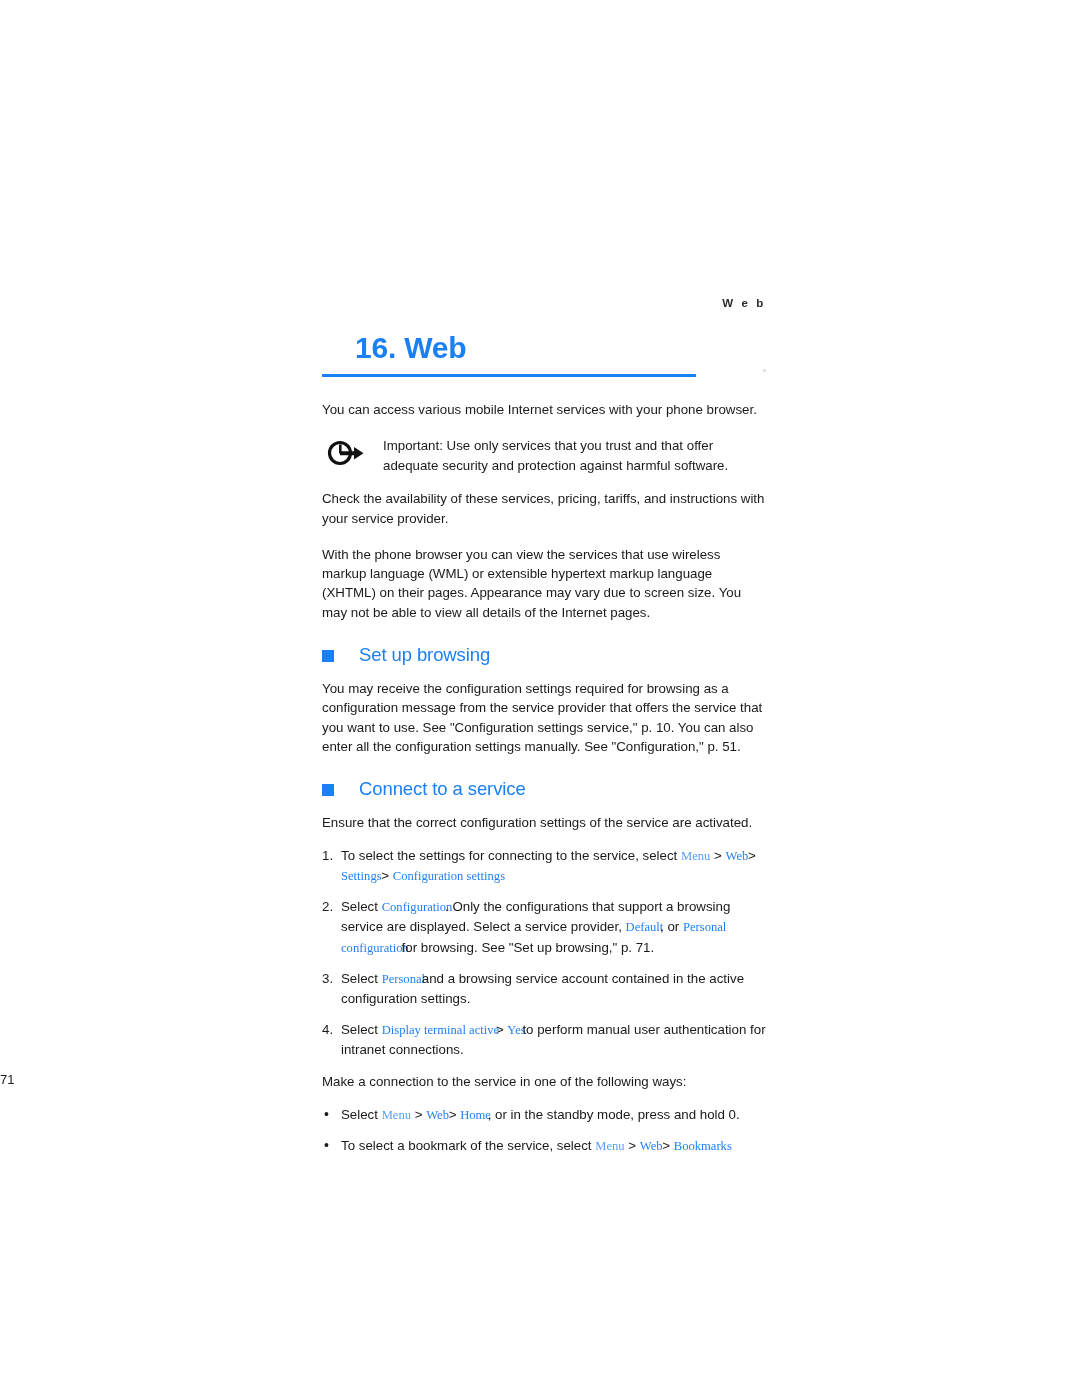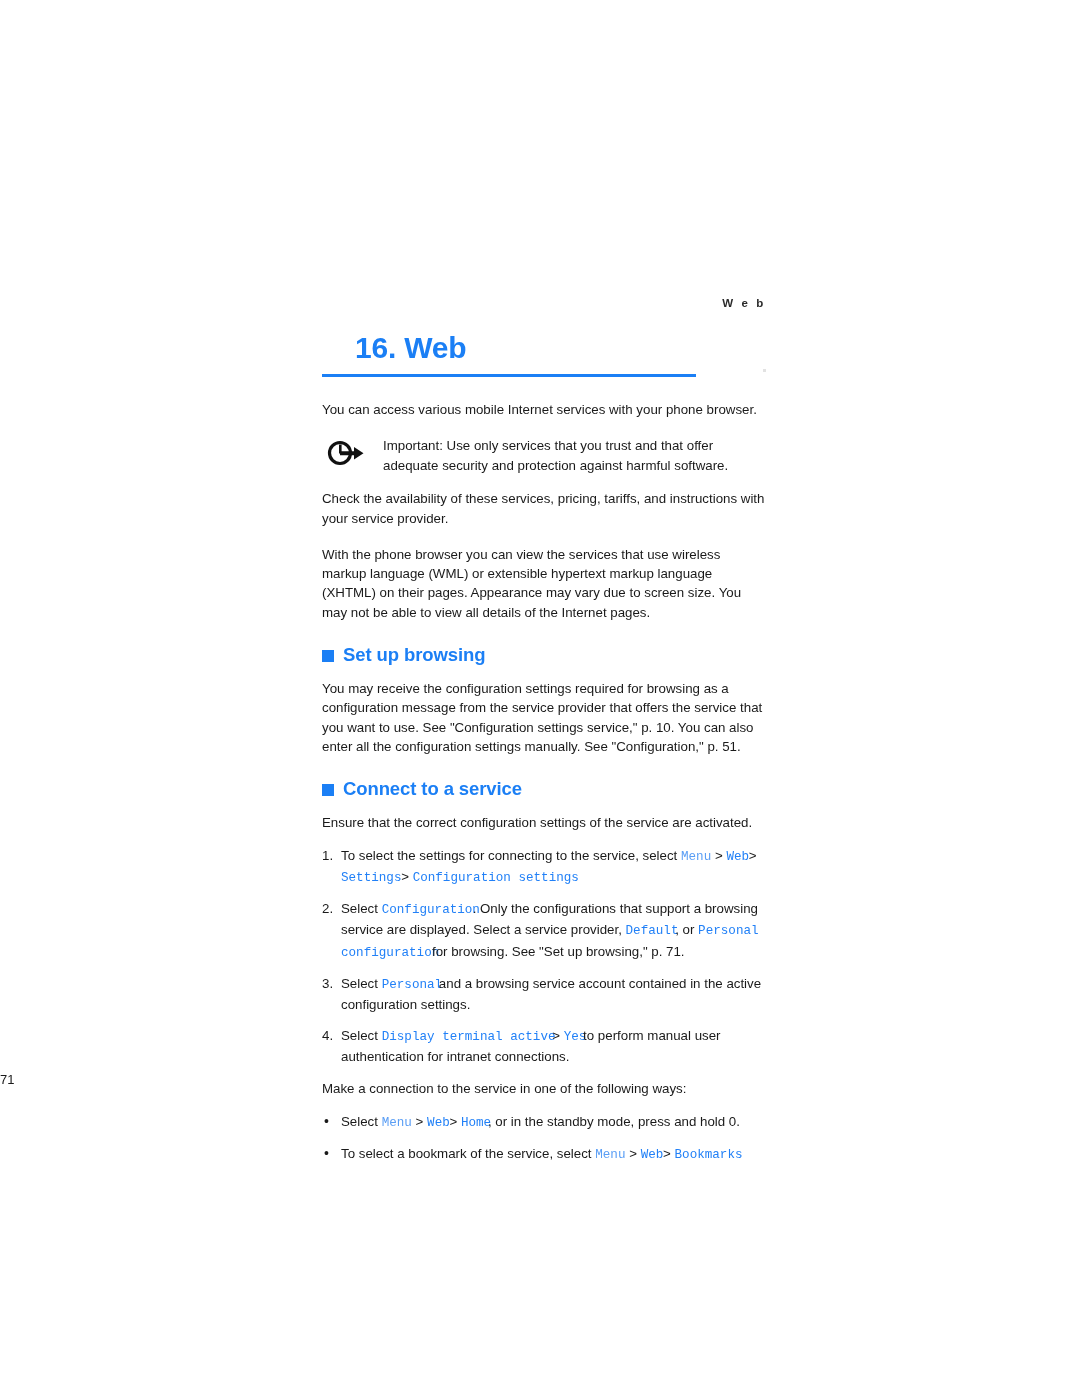--- a/index.html
+++ b/index.html
@@ -101,23 +101,23 @@
   .note p {
     margin: 4px;
     font-size: 13.3px;
     line-height: 19.3px;
   }
 
   
   .section-heading {
     display: flex;
     align-items: center;
-    gap: 9px;
+    gap: 25px;
     font-size: 18.5px;
-    font-weight: 700;
+    font-weight: 400;
     color: #1b7ff5;
     letter-spacing: -0.1px;
   }
   .heading-square {
     width: 12px;
     height: 12px;
     background: #1b7ff5;
     flex: 0 0 auto;
     position: relative;
     top: 1px;
@@ -148,21 +148,21 @@
     color: #1a1a1a;
   }
   .li-marker.dot {
     font-size: 14px;
     left: 2px;
   }
 
   
   .ui {
     color: #2180f7;
-    font-family: Liberation Mono, monospace;
+    font-family: Liberation Serif, serif;
     font-size: 12.6px;
   }
   .ui.light {
     color: #5a9ef5;
   }
   
   .tight { margin-right: -4px; }
   .tight2 { margin-right: -7px; }
   .tight3 { margin-right: -11px; }
 

